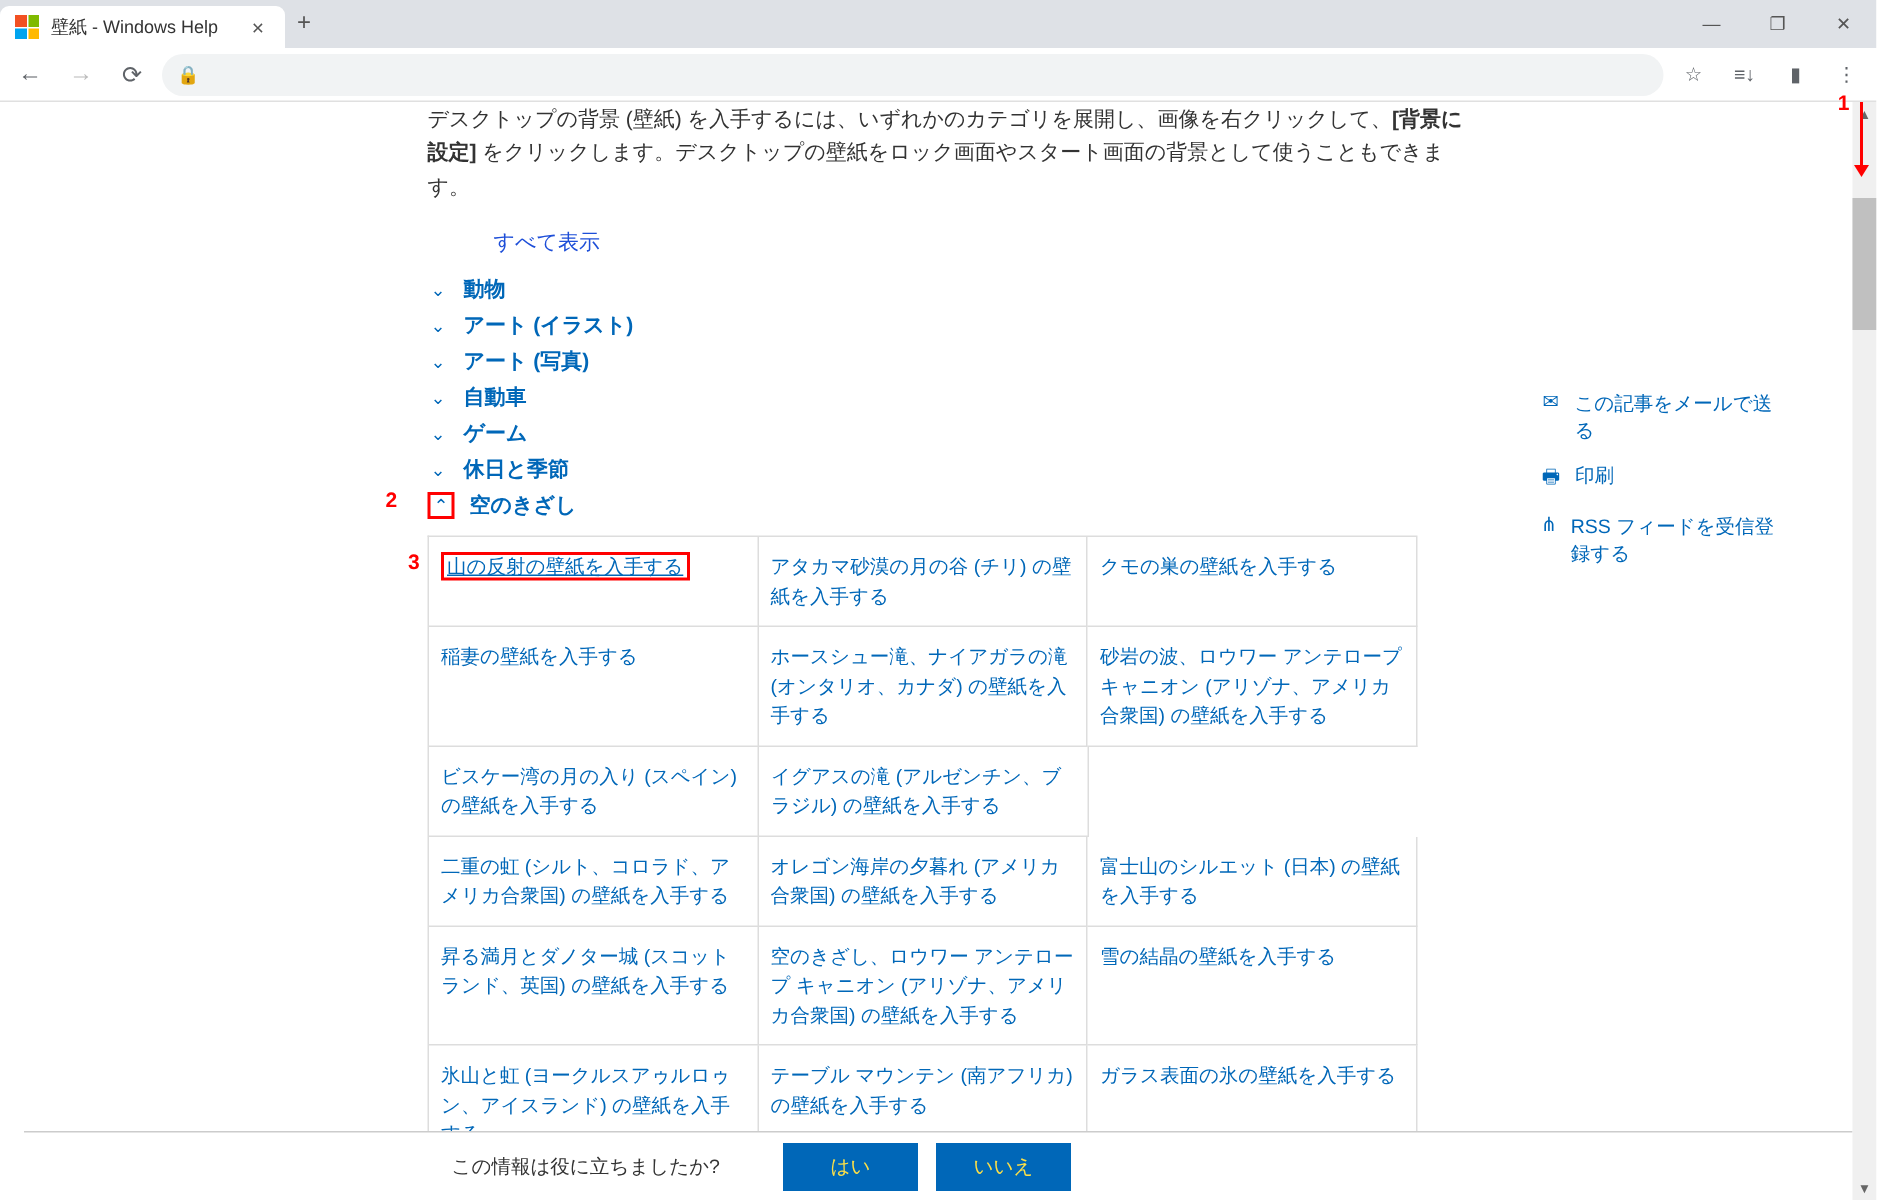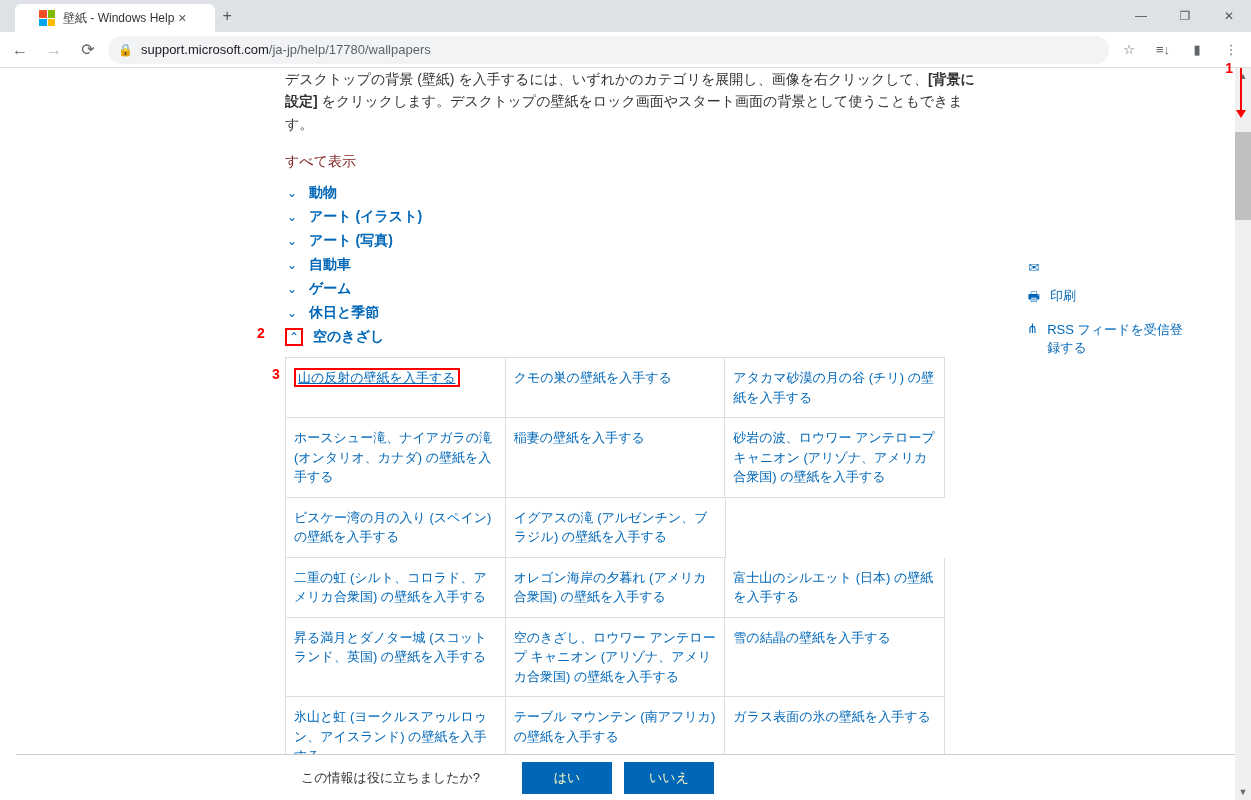--- a/index.html
+++ b/index.html
@@ -1,20 +1,20 @@
 <!DOCTYPE html>
 <html><head>
 <meta charset="utf-8">
 <style>
 * { margin: 0; padding: 0; box-sizing: border-box; }
 body { font-family: "Segoe UI", "Meiryo", sans-serif; font-size: 13px; color: #333; background: #fff; width: 1251px; height: 800px; overflow: hidden; position: relative; }
 
 
 .titlebar { height: 32px; display: flex; align-items: center; background: #dee1e6; }
-.tab { display: flex; align-items: center; background: #fff; height: 28px; margin-top: 4px; margin-left: 15px; padding: 0 24px; border-radius: 6px 6px 0 0; min-width: 190px; }
+.tab { display: flex; align-items: center; background: #fff; height: 28px; margin-top: 4px; margin-left: 0; padding: 0 10px; border-radius: 6px 6px 0 0; min-width: 190px; }
 .tab .favicon { width: 16px; height: 16px; margin-right: 8px; display: grid; grid-template-columns: 1fr 1fr; grid-template-rows: 1fr 1fr; gap: 1px; }
 .tab .favicon span:nth-child(1){ background:#f25022; }
 .tab .favicon span:nth-child(2){ background:#7fba00; }
 .tab .favicon span:nth-child(3){ background:#00a4ef; }
 .tab .favicon span:nth-child(4){ background:#ffb900; }
 .tab .title { flex: 1; font-size: 12px; color: #333; }
 .tab .close { font-size: 14px; color: #555; padding: 0 4px; }
 .newtab { margin-left: 8px; font-size: 16px; color: #555; }
 .spacer { flex: 1; }
 .winbtn { width: 44px; height: 32px; display: flex; align-items: center; justify-content: center; color: #555; font-size: 12px; }
@@ -27,21 +27,21 @@
 .lock { color:#5f6368; font-size:12px; }
 .url-text .host { color:#202124; }
 .url-text .path { color:#5f6368; }
 .ricon { width:28px; height:28px; display:flex; align-items:center; justify-content:center; color:#5f6368; }
 
 
 .viewport { position:absolute; top:68px; left:0; right:16px; bottom:0; overflow:hidden; }
 .content { position:relative; width: 700px; margin-left: 285px; }
 .intro { font-size: 14px; line-height: 1.6; margin-top: 0; }
 .intro .bold { font-weight: bold; }
-.showall { display:inline-block; margin-top: 18px; color:#7f1d1d; font-size:14px; }
+.showall { display:inline-block; margin-top: 18px; color:#1d4ed8; font-size:14px;margin-left:44px; }
 .catlist { margin-top: 10px; }
 .catitem { display:flex; align-items:center; gap:10px; padding: 3px 0; }
 .caret { color:#0067b8; font-size:12px; width:14px; text-align:center; }
 .catlabel { color:#0067b8; font-weight:600; font-size:14px; }
 
 .expand-caret-box { border:2px solid #ff0000; width:18px; height:18px; display:flex; align-items:center; justify-content:center; position:relative; }
 .annot-num { position:absolute; color:#ff0000; font-weight:bold; font-size:14px; }
 
 .table { border-top:1px solid #ddd; border-left:1px solid #ddd; margin-top:8px; width:660px; }
 .row { display:flex; }
@@ -54,21 +54,21 @@
 .red-box-link { border:2px solid #ff0000; padding:0 2px; text-decoration:underline !important; }
 
 
 .rightbar { position:absolute; right: 60px; top: 260px; width: 165px; font-size:13px; }
 .rlink { display:flex; align-items:flex-start; gap:8px; margin-bottom:12px; color:#0067b8; }
 .rlink .ico { width:16px; text-align:center; }
 
 
 .feedback { position:absolute; bottom:0; left:16px; right:16px; height:46px; border-top:1px solid #ccc; display:flex; align-items:center; padding-left:285px; gap:12px; background:#fff; }
 .feedback-text { font-size:13px; margin-right:30px; }
-.fbtn { background:#0067b8; color:#fef9c3; border:none; width:90px; height:32px; font-size:13px; }
+.fbtn { background:#0067b8; color:#fde047; border:none; width:90px; height:32px; font-size:13px; }
 
 
 .scrollbar { position:absolute; top:68px; right:0; width:16px; bottom:0; background:#f0f0f0; }
 .scroll-up, .scroll-down { height:16px; display:flex; align-items:center; justify-content:center; font-size:9px; color:#666; }
 .scroll-thumb { position:absolute; top:64px; width:16px; height:88px; background:#c0c0c0; }
 
 .arrow1 { position:absolute; right:8px; top:68px; width:4px; height:50px; }
 .arrow1::before { content:""; position:absolute; left:1px; top:0; width:2px; height:44px; background:#ff0000; }
 .arrow1::after { content:""; position:absolute; left:-3px; bottom:0; border-left:5px solid transparent; border-right:5px solid transparent; border-top:8px solid #ff0000; }
 </style>
@@ -92,21 +92,20 @@
   <div class="winbtn">❐</div>
   <div class="winbtn">✕</div>
 </div>
 
 <div class="addrbar">
   <div class="navbtn">←</div>
   <div class="navbtn disabled">→</div>
   <div class="navbtn">⟳</div>
   <div class="url">
     <span class="lock">🔒</span>
-    <span class="url-text"><span class="host">support.microsoft.com</span><span class="path">/ja-jp/help/17780/wallpapers</span></span>
   </div>
   <div class="ricon">☆</div>
   <div class="ricon">≡↓</div>
   <div class="ricon">▮</div>
   <div class="ricon">⋮</div>
 </div>
 
 <div class="viewport">
   <div class="content">
     <p class="intro">
@@ -147,26 +146,26 @@
         <span class="catlabel">空のきざし</span>
       </div>
     </div>
 
     <div class="table">
       <div class="row">
         <div class="cell c1 cell1-first">
           <span class="annot-num" style="left:-14px; top:6px;">3</span>
           <a href="#" class="red-box-link">山の反射の壁紙を入手する</a>
         </div>
+        <div class="cell c3"><a href="#">アタカマ砂漠の月の谷 (チリ) の壁紙を入手する</a></div>
         <div class="cell c2"><a href="#">クモの巣の壁紙を入手する</a></div>
-        <div class="cell c3"><a href="#">アタカマ砂漠の月の谷 (チリ) の壁紙を入手する</a></div>
-      </div>
-      <div class="row">
+      </div>
+      <div class="row">
+        <div class="cell c2"><a href="#">稲妻の壁紙を入手する</a></div>
         <div class="cell c1"><a href="#">ホースシュー滝、ナイアガラの滝 (オンタリオ、カナダ) の壁紙を入手する</a></div>
-        <div class="cell c2"><a href="#">稲妻の壁紙を入手する</a></div>
         <div class="cell c3"><a href="#">砂岩の波、ロウワー アンテロープ キャニオン (アリゾナ、アメリカ合衆国) の壁紙を入手する</a></div>
       </div>
       <div class="row">
         <div class="cell c1"><a href="#">ビスケー湾の月の入り (スペイン) の壁紙を入手する</a></div>
         <div class="cell c3"><a href="#">イグアスの滝 (アルゼンチン、ブラジル) の壁紙を入手する</a></div>
       </div>
       <div class="row">
         <div class="cell c1"><a href="#">二重の虹 (シルト、コロラド、アメリカ合衆国) の壁紙を入手する</a></div>
         <div class="cell c2"><a href="#">オレゴン海岸の夕暮れ (アメリカ合衆国) の壁紙を入手する</a></div>
         <div class="cell c3"><a href="#">富士山のシルエット (日本) の壁紙を入手する</a></div>
@@ -181,20 +180,21 @@
         <div class="cell c2"><a href="#">テーブル マウンテン (南アフリカ) の壁紙を入手する</a></div>
         <div class="cell c3"><a href="#">ガラス表面の氷の壁紙を入手する</a></div>
       </div>
     </div>
   </div>
 </div>
 
 <div class="rightbar">
   <div class="rlink">
       <span class="ico">✉</span>
+      <span>この記事をメールで送る</span>
     </div>
   <div class="rlink">
       <span class="ico">🖶</span>
       <span>印刷</span>
     </div>
   <div class="rlink">
       <span class="ico">⋔</span>
       <span>RSS フィードを受信登録する</span>
     </div>
 </div>

